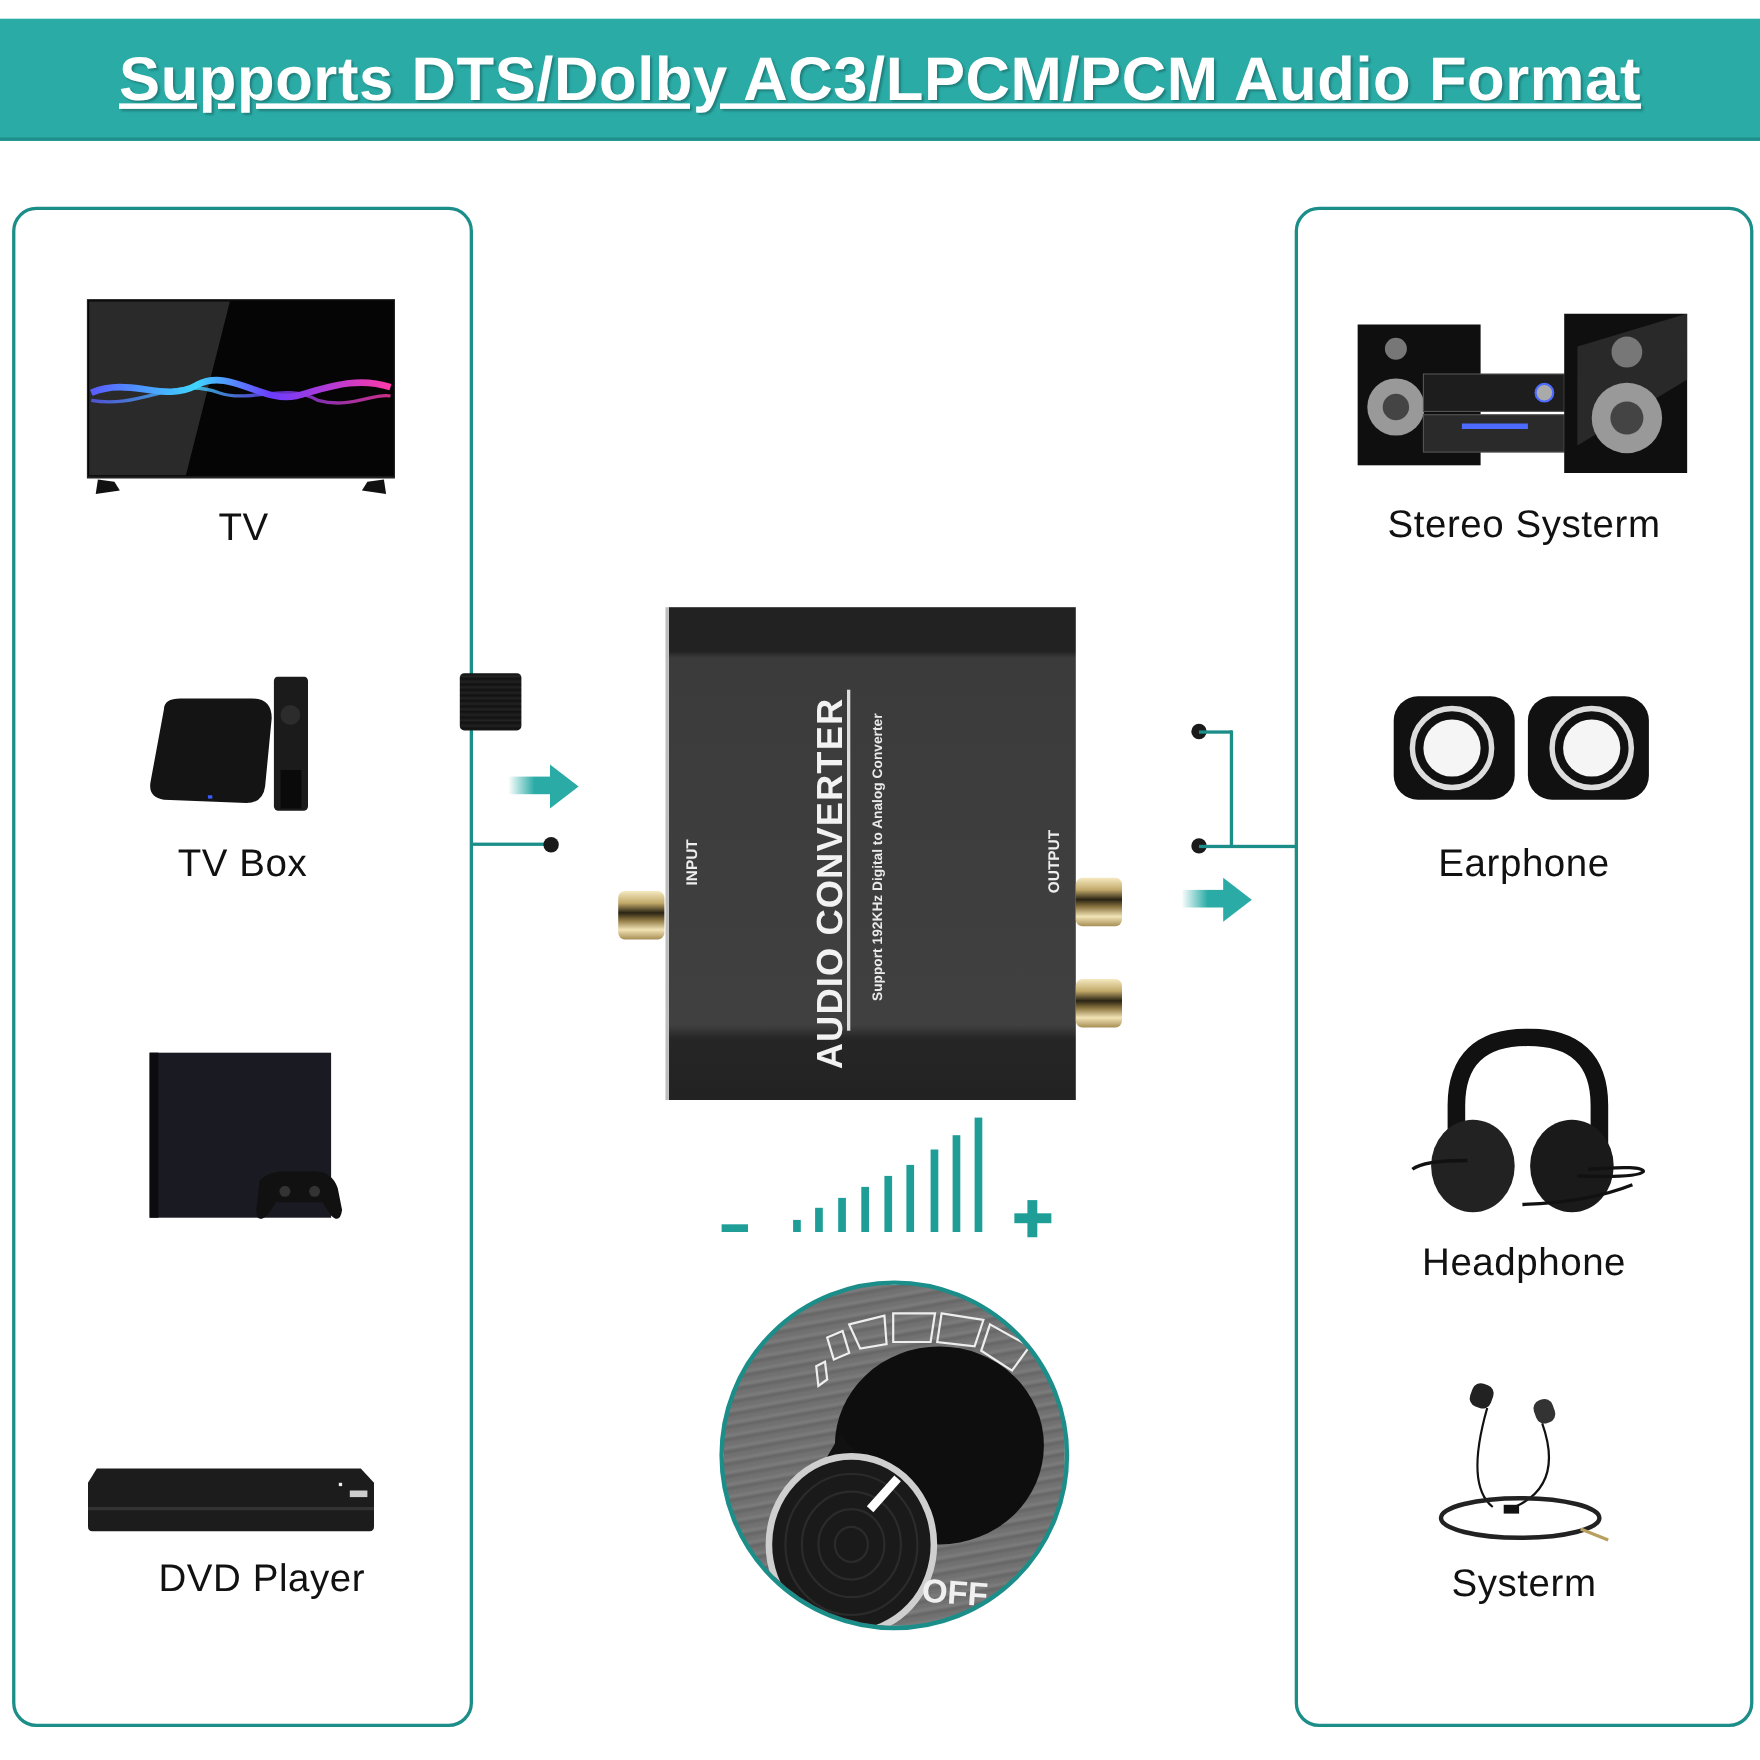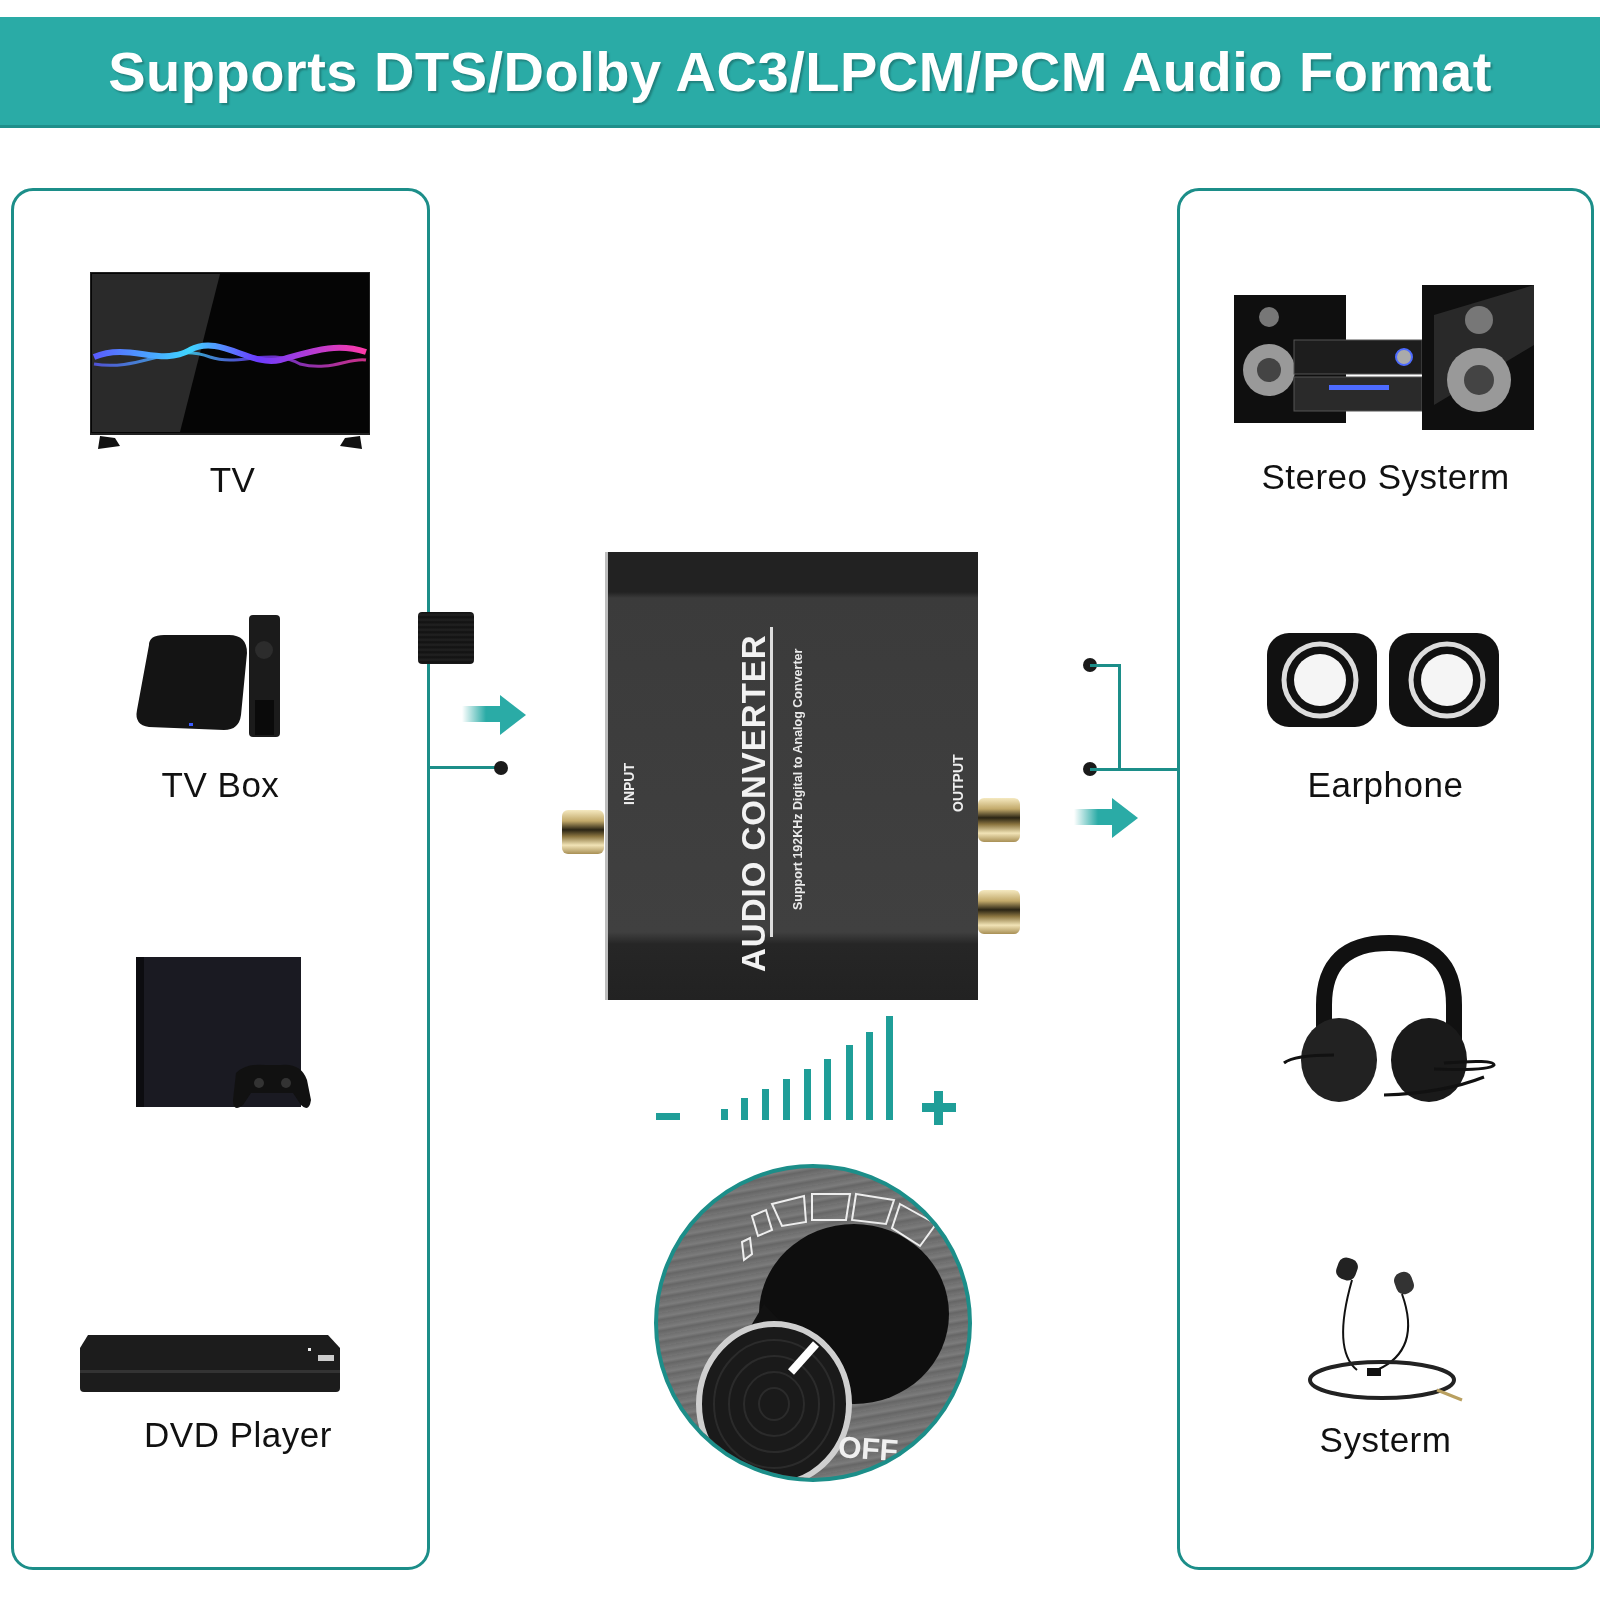--- a/index.html
+++ b/index.html
@@ -8,20 +8,21 @@
     font-family:"Liberation Sans", sans-serif;
   }
   .banner {
     position:absolute; left:0; top:17px; width:1600px; height:108px;
     background:#2aaba6; border-bottom:3px solid #1f8f8b;
     display:flex; align-items:center; justify-content:center;
   }
   .banner h1 {
     margin:0; color:#ffffff; font-size:56px; font-weight:bold; letter-spacing:0.5px;
     text-shadow:2px 2px 2px rgba(0,0,0,0.25);
+    text-decoration:underline;
   }
   .panel {
     position:absolute; top:188px; height:1382px; border:3px solid #1c8e89; border-radius:22px;
     background:#ffffff; box-sizing:border-box;
   }
   .panel.left { left:11px; width:419px; }
   .panel.right { left:1177px; width:417px; }
   .device { position:absolute; text-align:center; }
   .device .label {
     font-size:35px; color:#111; font-weight:normal; letter-spacing:0.5px;
@@ -72,21 +73,21 @@
 </style>
 </head>
 <body>
 
 <div class="banner">
   <h1>Supports DTS/Dolby AC3/LPCM/PCM Audio Format</h1>
 </div>
 
 <div class="panel left"></div>
 
-<div class="device" style="left:23px;top:270px;width:419px;height:240px;">
+<div class="device" style="left:12px;top:270px;width:419px;height:240px;">
   <svg width="280" height="185" viewBox="0 0 280 185" style="left:67px;top:2px;">
     <defs>
       <linearGradient id="tvwave" x1="0" x2="1" y1="0" y2="0">
         <stop offset="0" stop-color="#5a5cff"></stop>
           <stop offset="0.35" stop-color="#3fd6ff"></stop>
         <stop offset="0.6" stop-color="#6b3cff"></stop>
           <stop offset="1" stop-color="#ff3aa8"></stop>
       </linearGradient>
     </defs>
     <rect x="0" y="0" width="280" height="162" fill="#050505" stroke="#222" stroke-width="2"></rect>
@@ -246,20 +247,21 @@
 
 <div class="device" style="left:1177px;top:935px;width:417px;height:230px;">
   <svg width="230" height="170" viewBox="0 0 230 170" style="left:97px;top:0;">
     <path d="M50,120 L50,70 Q50,8 115,8 Q180,8 180,70 L180,120" fill="none" stroke="#111" stroke-width="16"></path>
     <ellipse cx="65" cy="125" rx="38" ry="42" fill="#222"></ellipse>
     <ellipse cx="155" cy="125" rx="38" ry="42" fill="#1a1a1a"></ellipse>
     <path d="M10,128 Q20,120 60,120" stroke="#111" stroke-width="3" fill="none"></path>
     <path d="M170,128 Q220,124 220,130 Q215,136 160,134" stroke="#111" stroke-width="3" fill="none"></path>
     <path d="M110,160 Q170,158 210,142" stroke="#111" stroke-width="3" fill="none"></path>
   </svg>
+  <span class="label" style="top:193px;">Headphone</span>
 </div>
 
 <div class="device" style="left:1177px;top:1250px;width:417px;height:230px;">
   <svg width="170" height="160" viewBox="0 0 170 160" style="left:120px;top:0;">
     <rect x="40" y="8" width="20" height="22" rx="8" fill="#222" transform="rotate(20 50 19)"></rect>
     <rect x="98" y="22" width="18" height="22" rx="8" fill="#333" transform="rotate(-20 107 33)"></rect>
     <path d="M55,30 Q35,100 60,120" stroke="#111" stroke-width="2" fill="none"></path>
     <path d="M105,44 Q125,100 80,120" stroke="#111" stroke-width="2" fill="none"></path>
     <ellipse cx="85" cy="130" rx="72" ry="18" fill="none" stroke="#222" stroke-width="4"></ellipse>
     <rect x="70" y="118" width="14" height="8" fill="#111"></rect>

